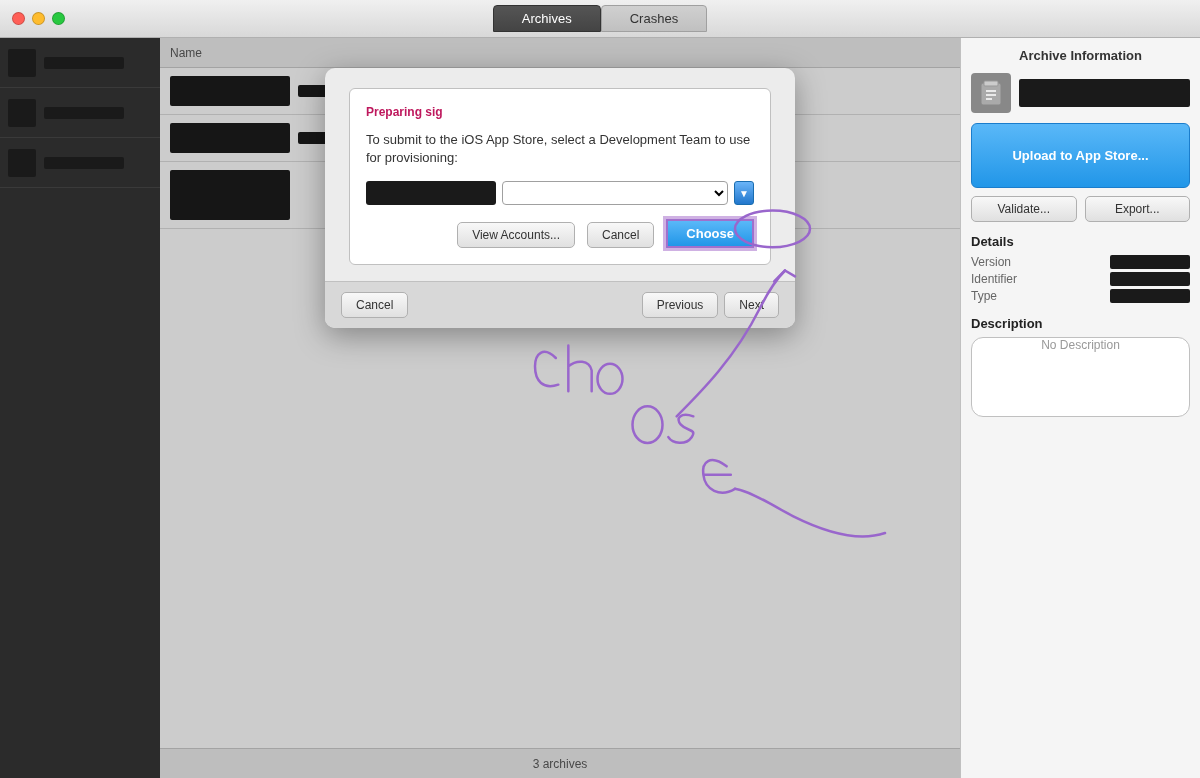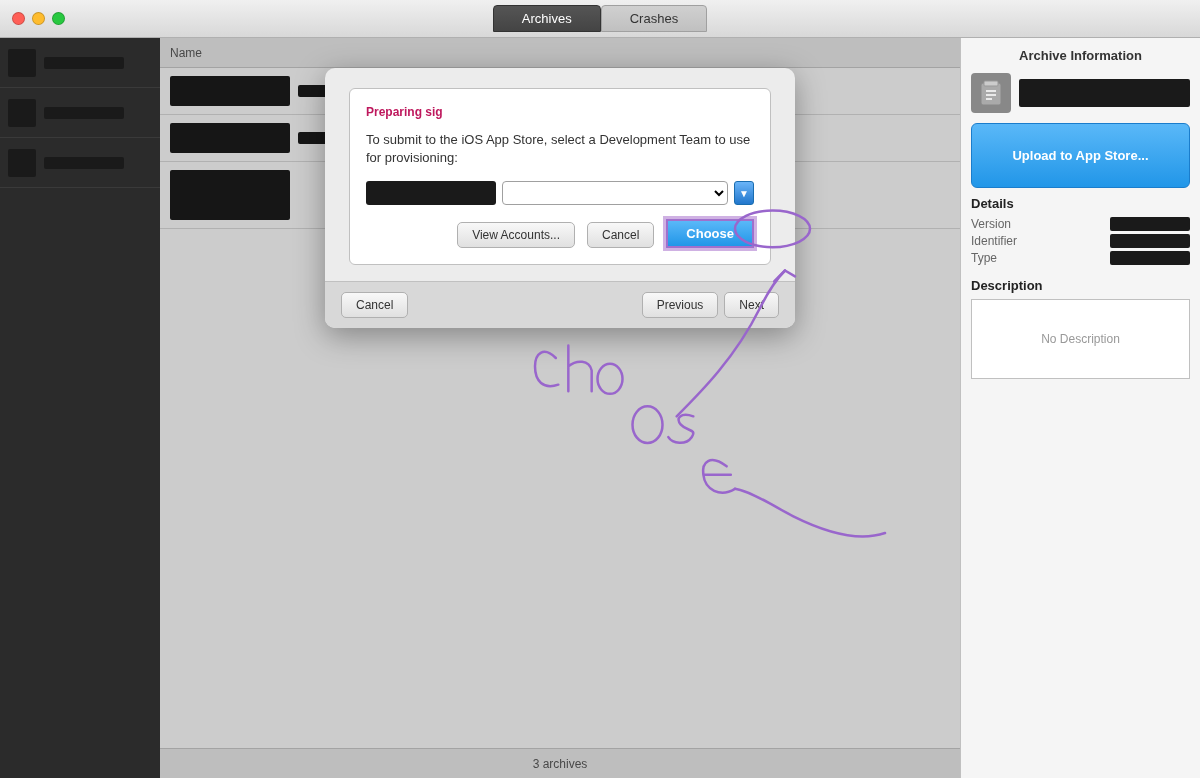--- a/index.html
+++ b/index.html
@@ -232,24 +232,24 @@
       font-size: 13px;
       font-weight: 700;
       color: #222;
       margin-bottom: 6px;
     }
 
     .description-box {
       width: 100%;
       height: 80px;
       border: 1px solid #c0c0c0;
-      border-radius: 0;
+      border-radius: 12px;
       background: white;
       display: flex;
-      align-items: center;
+      align-items: flex-start;
       justify-content: center;
       color: #999;
       font-size: 12px;
     }
 
     .download-btn {
       width: 100%;
       padding: 5px;
       background: linear-gradient(to bottom, #f8f8f8, #e0e0e0);
       color: #333;
@@ -560,20 +560,24 @@
           <line x1="7" y1="12" x2="17" y2="12" stroke="white" stroke-width="1.5"></line>
           <line x1="7" y1="16" x2="17" y2="16" stroke="white" stroke-width="1.5"></line>
           <line x1="7" y1="20" x2="13" y2="20" stroke="white" stroke-width="1.5"></line>
         </svg>
       </div>
       <div class="archive-name-block"></div>
     </div>
 
     <button class="upload-btn">Upload to App Store...</button>
 
+    <div class="action-buttons">
+      <button class="action-btn">Validate...</button>
+      <button class="action-btn">Export...</button>
+    </div>
 
     <div class="details-section">
       <div class="details-title">Details</div>
       <div class="detail-row">
         <span class="detail-label">Version</span>
         <div class="detail-value-block"></div>
       </div>
       <div class="detail-row">
         <span class="detail-label">Identifier</span>
         <div class="detail-value-block"></div>

